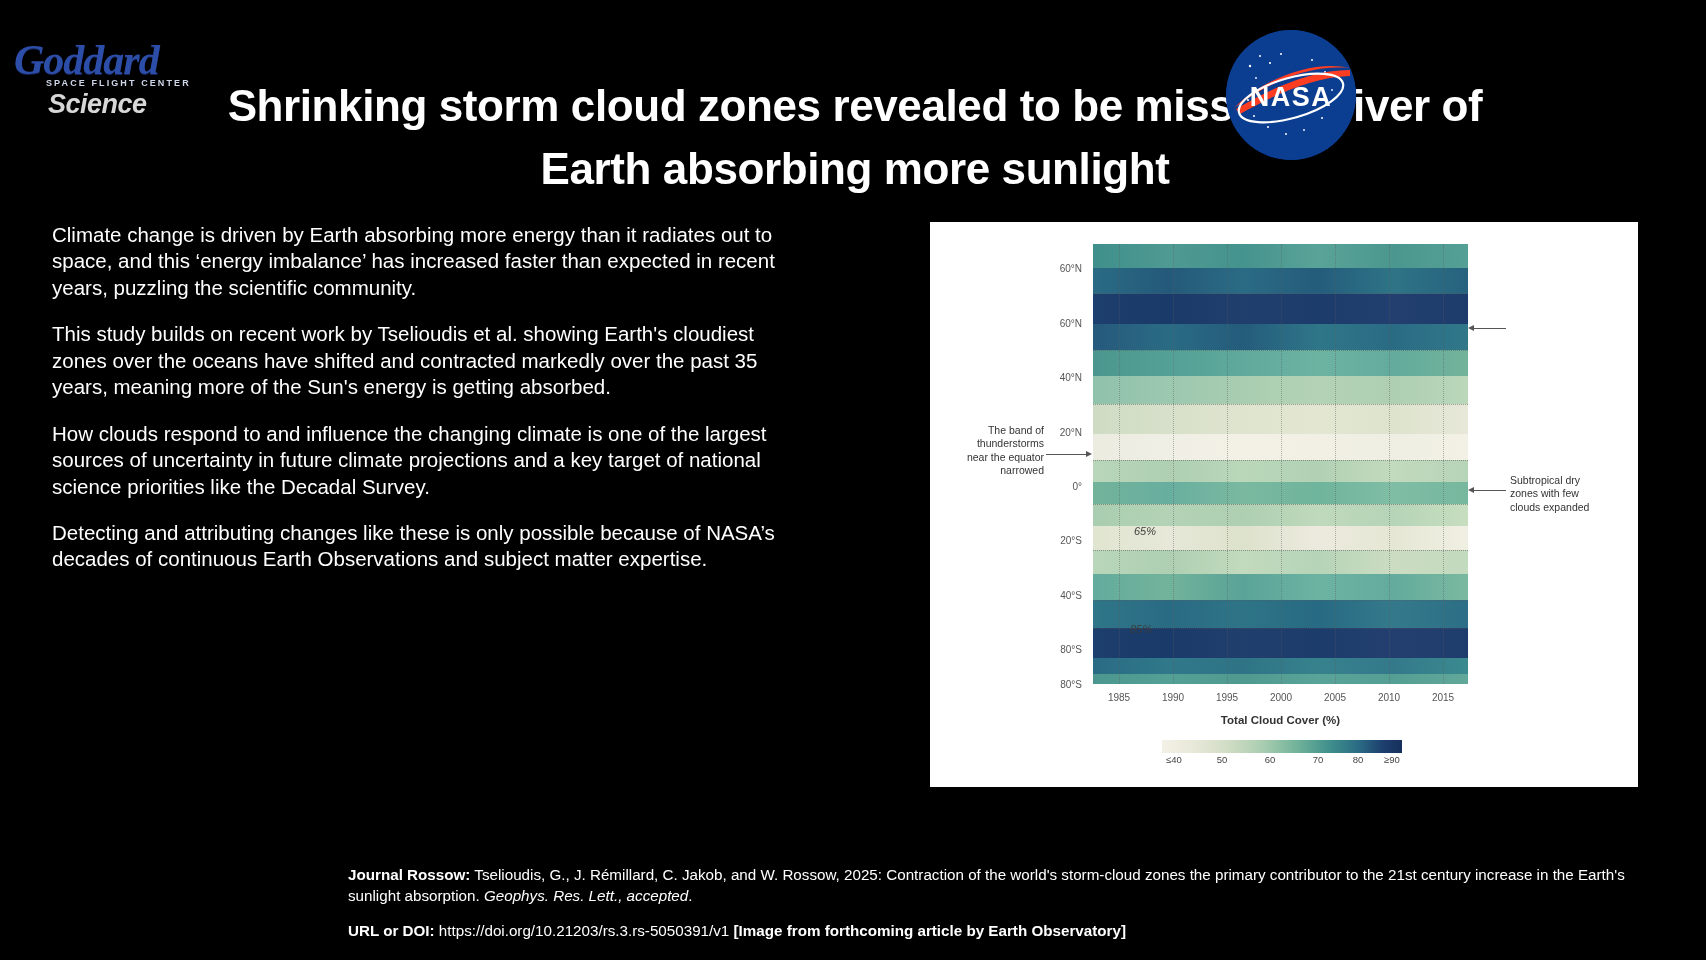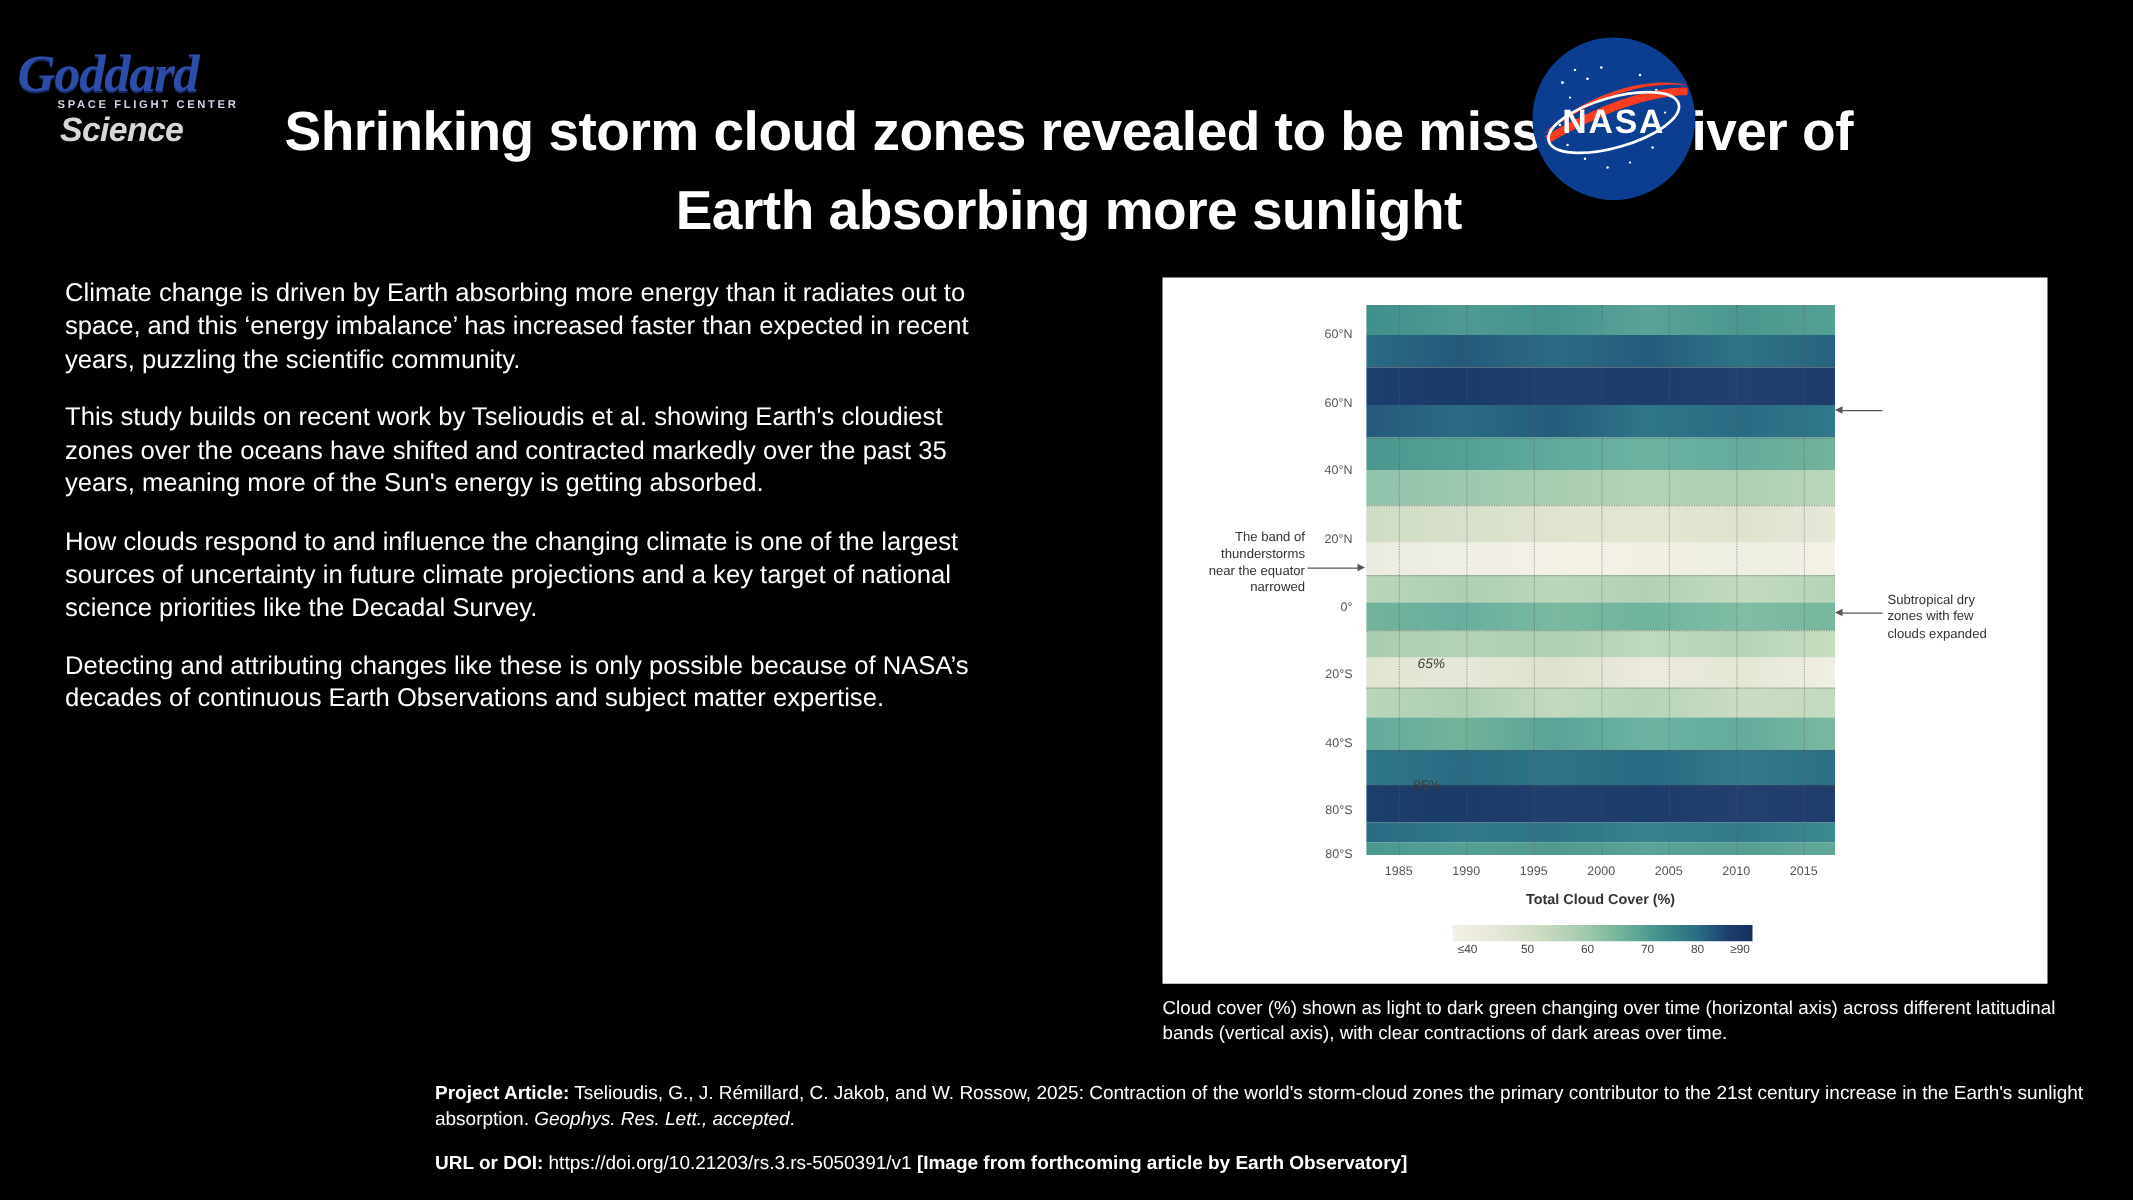--- a/index.html
+++ b/index.html
@@ -336,24 +336,23 @@
 
       <div class="annot annot-r" style="left:580px; top:252px; width:122px; white-space:pre-line;">Subtropical dry
 zones with few
 clouds expanded</div>
       <div class="arrow-line" style="left:542px; top:268px; width:34px;"></div>
       <div class="arrow-head left" style="left:538px; top:264.5px;"></div>
 
     </div>
   </div>
 
-  <div class="caption">Cloud cover (%) shown as light to dark green changing over time (horizontal axis) across different latitudinal bands (vertical axis), with clear contractions of dark areas over time.</div>
 
   <div class="footer">
     <div>
-      <span class="lbl">Project Article:</span><span> Tselioudis, G., J. Rémillard, C. Jakob, and W. Rossow, 2025: Contraction of the world's storm-cloud zones the primary contributor to the 21st century increase in the Earth's sunlight absorption. </span><span class="ital">Geophys. Res. Lett., accepted</span><span>.</span>
+      <span class="lbl">Journal Rossow:</span><span> Tselioudis, G., J. Rémillard, C. Jakob, and W. Rossow, 2025: Contraction of the world's storm-cloud zones the primary contributor to the 21st century increase in the Earth's sunlight absorption. </span><span class="ital">Geophys. Res. Lett., accepted</span><span>.</span>
     </div>
     <div class="row2">
       <span class="lbl">URL or DOI:</span><span>  https://doi.org/10.21203/rs.3.rs-5050391/v1 </span><span class="bold">[Image from forthcoming article by Earth Observatory]</span>
     </div>
   </div>
 
 </div>
 
 </body></html>

